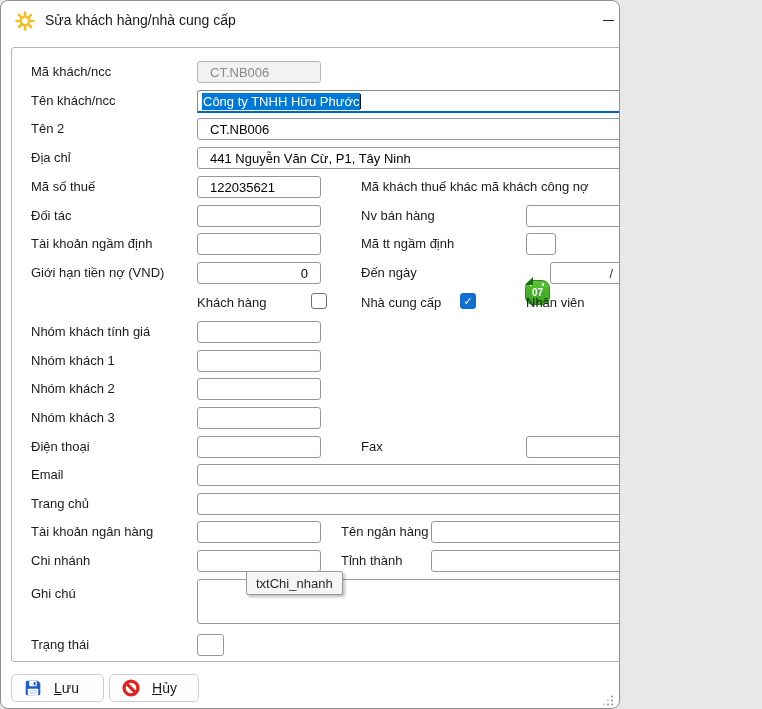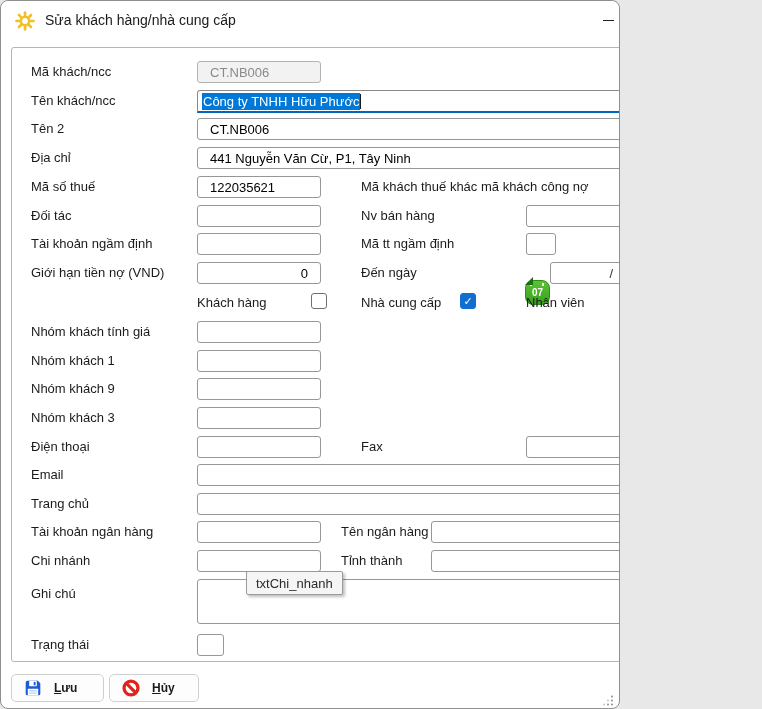--- a/index.html
+++ b/index.html
@@ -45,21 +45,21 @@
   .notes{position:absolute;left:196px;top:578px;width:455px;height:45px;border:1px solid #979797;border-radius:3px;
          background:#fff;box-sizing:border-box;resize:none;font-family:"Liberation Sans","DejaVu Sans",sans-serif;
          font-size:13px;outline:none;padding:2px 18px 2px 5px;}
   .scrollarrow{position:absolute;font-size:9px;color:#8c8c8c;left:631px;width:14px;text-align:center;}
   
   .tooltip{position:absolute;left:245px;top:570px;height:22px;background:#f5f5f5;border:1px solid #9b9b9b;
            border-radius:2px;box-shadow:2px 2px 3px rgba(0,0,0,.25);font-size:13px;color:#2a2a2a;
            display:flex;align-items:center;padding:0 9px;z-index:5;white-space:nowrap;}
   
   .btn{position:absolute;top:673px;height:28px;background:#fdfdfd;border:1px solid #d0d0d0;border-radius:5px;
-       box-sizing:border-box;display:flex;align-items:center;font-size:12px;color:#1a1a1a;gap:12px;padding:0 12px;font-weight:bold;}
+       box-sizing:border-box;display:flex;align-items:center;font-size:14px;color:#1a1a1a;gap:12px;padding:0 12px;}
   .btn .u{text-decoration:underline;}
   .btn-icon{width:18px;height:18px;flex:0 0 auto;}
   .grip{position:absolute;right:5px;bottom:4px;width:12px;height:12px;}
 </style>
 </head>
 <body>
 
 <div class="window">
 
   <div class="titlebar">
@@ -133,21 +133,21 @@
   <span class="cb checked" style="left:459px;top:292px;">
       <span>✓</span>
     </span>
   <span class="lbl" style="left:525px;top:294px;">Nhân viên</span>
   <span class="cb" style="left:632px;top:292px;"></span>
 
   <span class="lbl" style="left:30px;top:323px;">Nhóm khách tính giá</span>
   <input class="inp" style="left: 196px; top: 320px; width: 124px;" readonly="" value="">
   <span class="lbl" style="left:30px;top:352px;">Nhóm khách 1</span>
   <input class="inp" style="left: 196px; top: 349px; width: 124px;" readonly="" value="">
-  <span class="lbl" style="left:30px;top:380px;">Nhóm khách 9</span>
+  <span class="lbl" style="left:30px;top:380px;">Nhóm khách 2</span>
   <input class="inp" style="left: 196px; top: 377px; width: 124px;" readonly="" value="">
   <span class="lbl" style="left:30px;top:409px;">Nhóm khách 3</span>
   <input class="inp" style="left: 196px; top: 406px; width: 124px;" readonly="" value="">
 
   <span class="lbl" style="left:30px;top:438px;">Điện thoại</span>
   <input class="inp" style="left: 196px; top: 435px; width: 124px;" readonly="" value="">
   <span class="lbl" style="left:360px;top:438px;">Fax</span>
   <input class="inp" style="left: 525px; top: 435px; width: 124px;" readonly="" value="">
 
   <span class="lbl" style="left:30px;top:466px;">Email</span>

